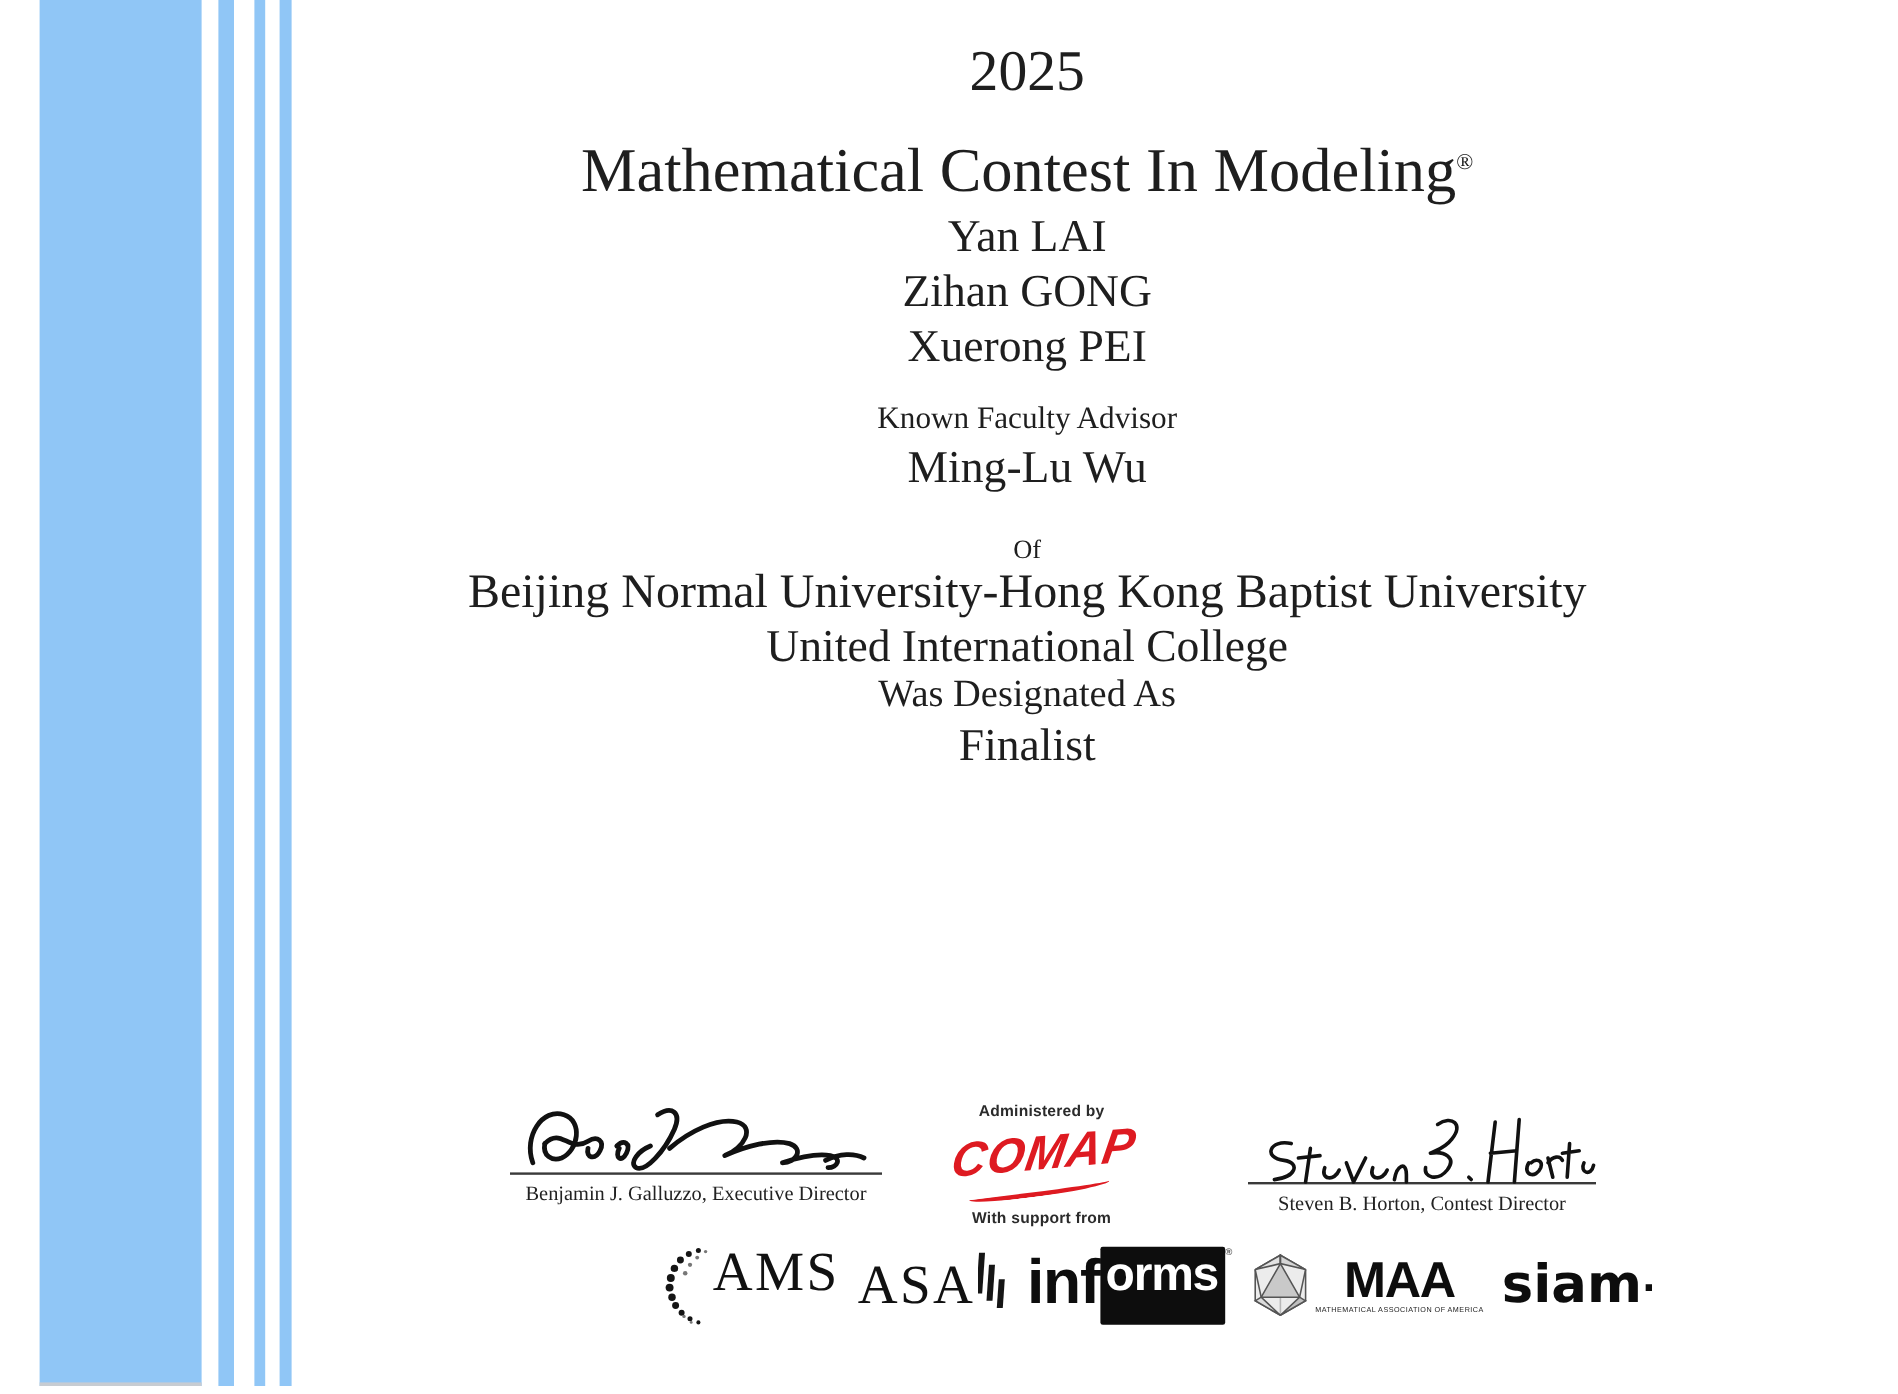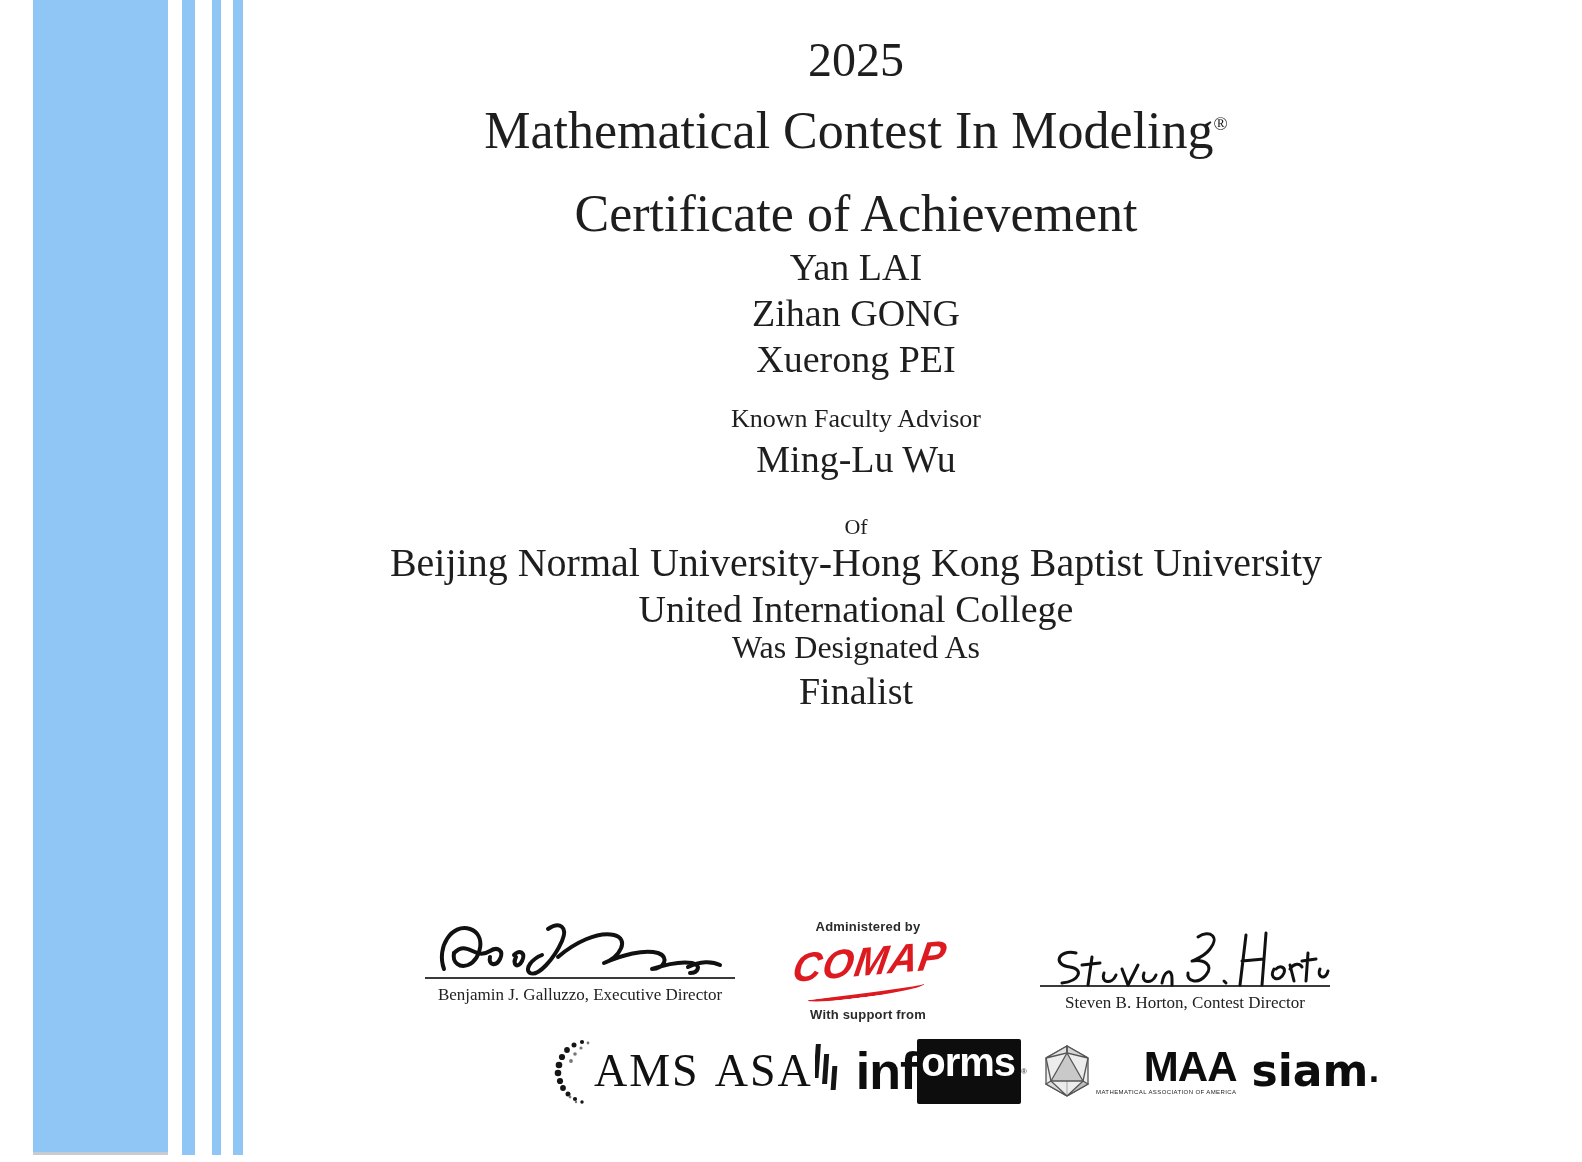--- a/index.html
+++ b/index.html
@@ -26,21 +26,21 @@
   .stripe-1{left:182px;width:13px;}
   .stripe-2{left:212px;width:9px;}
   .stripe-3{left:233px;width:10px;}
 
   
   .content{
     position:absolute;left:130px;top:0;width:1452px;
     text-align:center;
   }
   .year{margin-top:36px;font-size:48px;line-height:1.0;}
-  .title{margin-top:16px;font-size:52px;line-height:1.2;}
+  .title{margin-top:28px;font-size:52px;line-height:1.2;}
   .title .reg{font-size:0.36em;vertical-align:0.95em;}
   .subtitle{margin-top:22px;font-size:52px;line-height:1.15;}
   .intro{margin-top:44px;font-size:26px;line-height:1.2;}
   .member{font-size:38px;line-height:46px;}
   .member:first-of-type{margin-top:16px;}
   .advisor-label{margin-top:21px;font-size:26px;line-height:1.2;}
   .advisor-name{margin-top:2px;font-size:38px;line-height:46px;}
   .of-label{margin-top:32px;font-size:22px;line-height:1.15;}
   .inst1{font-size:40px;line-height:1.15;}
   .inst2{font-size:38px;line-height:46px;}
@@ -75,36 +75,36 @@
     border-radius:0 0 60% 40%;
     transform:rotate(-7deg);
   }
   .support-label{display:block;margin-top:2px;}
 
   
   .logos{
     position:absolute;left:548px;top:1036px;height:70px;
     display:flex;align-items:center;gap:15px;
   }
-  .logo-item{display:flex;align-items:center;}
+  .logo-item{display:flex;}
   .ams-text,.asa-text{
     font-family:"Liberation Serif", serif;font-size:46px;color:#111;
     letter-spacing:2px;line-height:1;
   }
   .asa-bars{margin-left:2px;margin-top:-6px;}
   .informs{font-family:"Liberation Sans", sans-serif;font-weight:bold;}
   .informs-prefix{font-size:52px;color:#0d0d0d;letter-spacing:-1px;}
   .informs-box{
     display:inline-block;background:#0d0d0d;color:#fff;
     font-size:40px;letter-spacing:-1px;
     padding:3px 6px 22px 4px;margin-left:1px;border-radius:2px;line-height:1;
   }
   .informs-reg{font-size:8px;color:#555;vertical-align:bottom;}
   .maa-item{display:flex;align-items:center;}
-  .maa-textcol{display:flex;flex-direction:column;align-items:flex-end;margin-left:4px;}
+  .maa-textcol{display:flex;flex-direction:column;align-items:center;margin-left:4px;}
   .maa-text{
     font-family:"Liberation Sans", sans-serif;font-weight:bold;
     font-size:42px;letter-spacing:-1px;color:#0d0d0d;line-height:0.95;
   }
   .maa-caption{
     font-family:"Liberation Sans", sans-serif;font-size:6px;
     letter-spacing:0.4px;color:#222;white-space:nowrap;margin-top:2px;
   }
   .siam-text{
     font-family:"DejaVu Sans", sans-serif;font-weight:800;
@@ -116,21 +116,20 @@
 <body>
 
 <div class="band-wide"></div>
 <div class="band-stripe stripe-1"></div>
 <div class="band-stripe stripe-2"></div>
 <div class="band-stripe stripe-3"></div>
 
 <div class="content">
   <div class="year">2025</div>
   <div class="title"><span>Mathematical Contest In Modeling</span><span class="reg">®</span></div>
-  <div class="subtitle">Certificate of Achievement</div>
 
   <div class="member">Yan LAI</div>
   <div class="member">Zihan GONG</div>
   <div class="member">Xuerong PEI</div>
 
   <div class="advisor-label">Known Faculty Advisor</div>
   <div class="advisor-name">Ming-Lu Wu</div>
 
   <div class="of-label">Of</div>
   <div class="inst1">Beijing Normal University-Hong Kong Baptist University</div>

